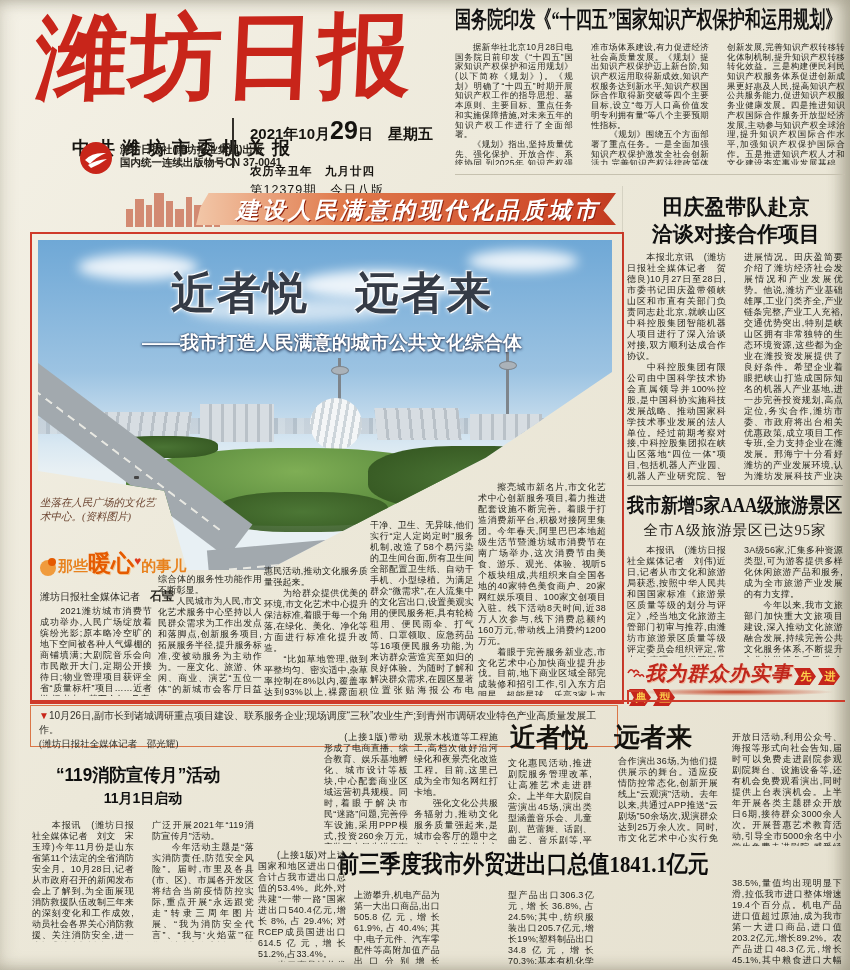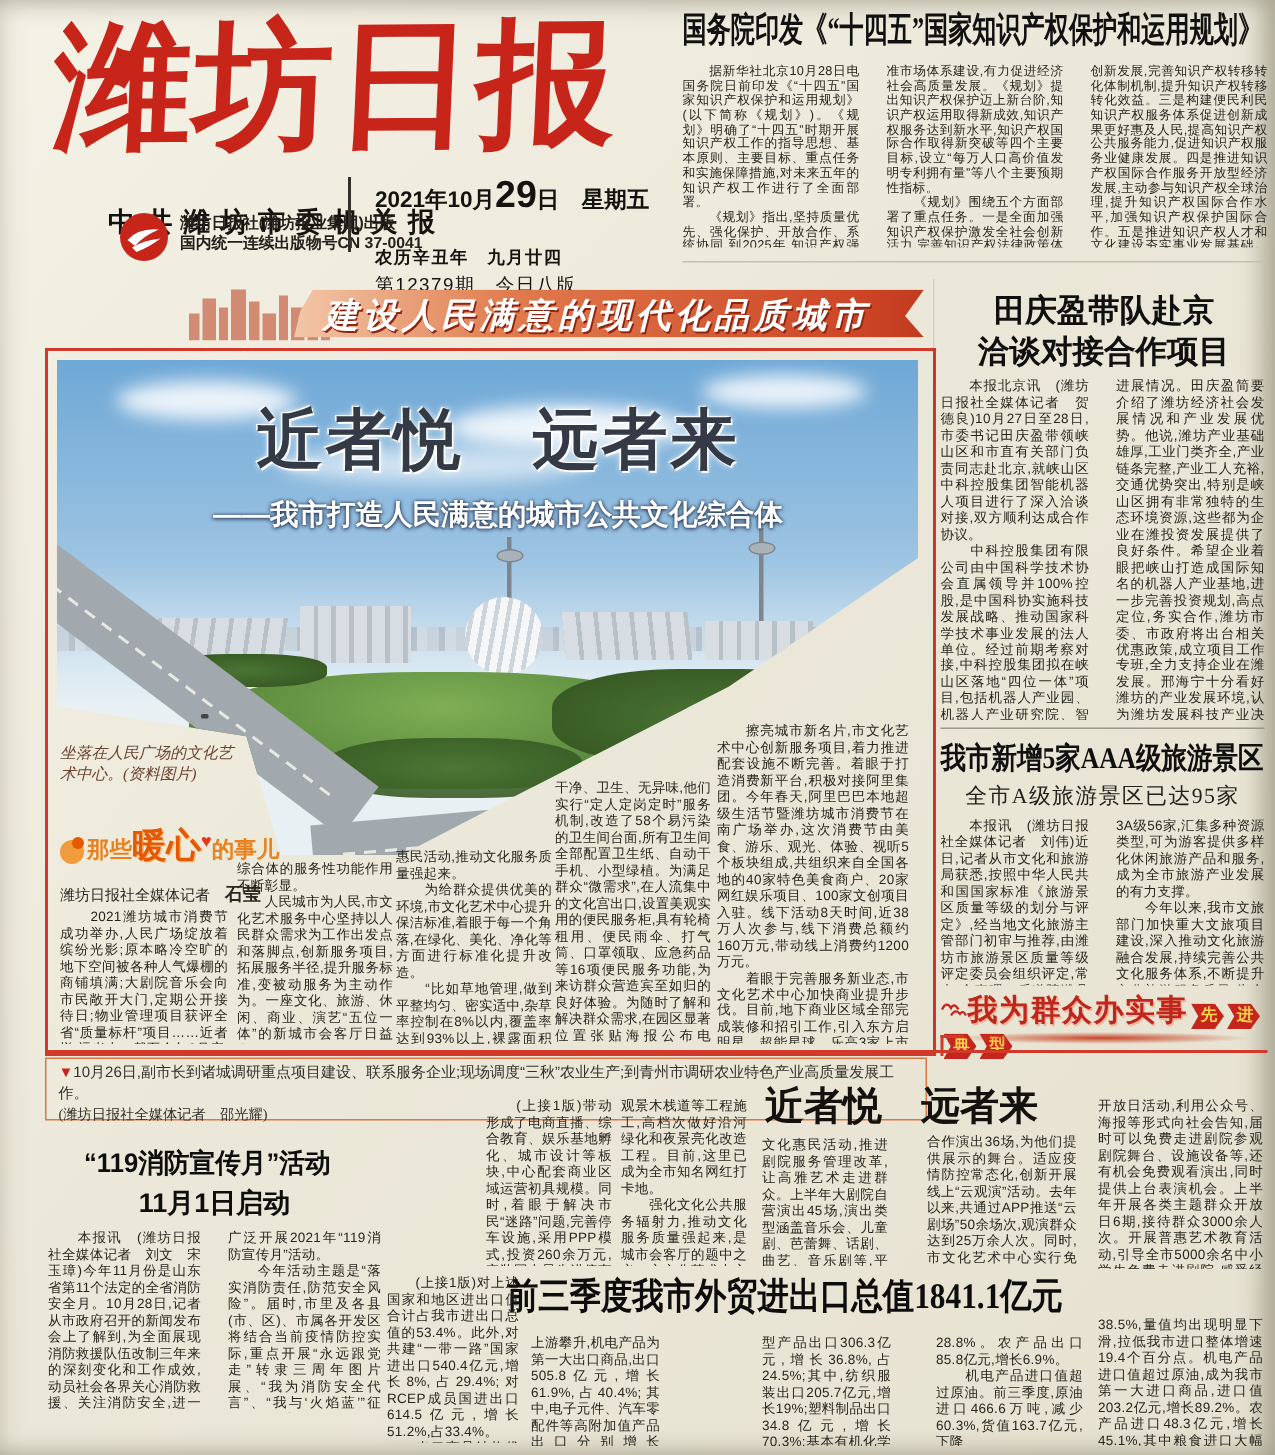--- a/index.html
+++ b/index.html
@@ -31,21 +31,21 @@
   
   #top-article{left:455px;top:4px;width:390px}
   #top-headline{font-size:23px;font-weight:bold;color:#111}
   #top-cols{margin-top:8px;height:122px}
   #top-cols .c{width:124px;height:122px}
   
   #banner{left:118px;top:189px;width:500px;height:40px}
   #banner-strip{position:absolute;left:78px;top:4px;width:420px;height:32px;
       background:linear-gradient(90deg,#f2c7a8,#e07a4c 35%,#cd4526 90%,#c13b20);
       clip-path:polygon(3% 0,100% 0,97% 55%,100% 100%,0 100%,1% 45%);}
-  #banner-text{position:absolute;left:80px;top:6px;width:400px;text-align:center;
+  #banner-text{position:absolute;left:100px;top:6px;width:400px;text-align:center;
       font-size:23px;font-weight:bold;font-style:italic;letter-spacing:3px;color:#fff;
       text-shadow:1px 1px 0 #8e2410}
   
   #feature-box{left:30px;top:232px;width:590px;height:468px;border:2px solid #cf3a2a}
   #photo{left:6px;top:6px;width:574px;height:330px;overflow:hidden;
       background:linear-gradient(#6fa8d6 0%,#9cc3e2 40%,#d9e8f2 62%,#e8f0f4 70%);
       clip-path:polygon(0 0,100% 0,100% 40%,78% 66%,60% 82%,40% 100%,26% 100%,22% 76%,0 70%)}
   .cloud{position:absolute;background:rgba(255,255,255,.85);border-radius:50%;filter:blur(6px)}
   .bldg{position:absolute;background:repeating-linear-gradient(90deg,#d7dde2 0 9px,#b9c1c8 9px 12px)}
   .pole{position:absolute;width:3px;background:#7e858c}
@@ -73,36 +73,36 @@
   #f-byline b{font-size:12px}
   
   #r1-title{left:636px;top:194px;width:200px;text-align:center;font-family:"Liberation Serif",serif;
       font-weight:bold;font-size:21px;line-height:27px;color:#101010}
   #r2-title{left:627px;top:492px;width:216px;font-family:"Liberation Serif",serif;font-weight:bold;
       font-size:20px;color:#101010}
   #r2-sub{left:627px;top:521px;width:216px;text-align:center;font-family:"Liberation Serif",serif;
       font-size:14.5px;color:#23211c;letter-spacing:1px}
   
   #campaign{left:627px;top:660px;width:216px;height:38px}
-  #campaign .slogan{font-size:20px;font-weight:bold;color:#c0271c;
+  #campaign .slogan{font-size:20px;font-weight:bold;font-style:italic;color:#c0271c;
       letter-spacing:1px;text-shadow:1px 1px 0 #f0b9a0}
   .chev{display:inline-block;width:20px;height:17px;margin-left:2px;background:#c5251c;
       color:#ffd34d;font-size:11px;font-weight:bold;text-align:center;line-height:17px;
       clip-path:polygon(0 0,72% 0,100% 50%,72% 100%,0 100%,22% 50%);padding-left:2px}
   #campaign .ground{position:absolute;left:8px;top:28px;width:200px;height:8px;border-radius:50%;
       background:radial-gradient(ellipse,#c8452a 0%,rgba(200,69,42,0) 70%)}
   
   #photo-brief{left:30px;top:705px;width:588px;height:42px;border:1.5px solid #da7647;
       padding:3px 8px;box-sizing:border-box;font-size:10px;line-height:14px;color:#31302a}
   #photo-brief .credit{display:block;text-align:left;font-family:"Liberation Serif",serif;
       font-size:9.5px}
   #photo-brief .marker{color:#c8251a}
   
   #fire-t1{left:32px;top:763px;width:222px;text-align:center;font-weight:bold;font-size:18px;color:#0e0e0e}
-  #fire-t2{left:32px;top:790px;width:222px;text-align:center;font-weight:bold;font-size:18px;color:#0e0e0e}
+  #fire-t2{left:32px;top:790px;width:222px;text-align:center;font-weight:bold;font-size:14px;color:#0e0e0e}
   
   #cont{left:258px;top:718px;width:587px;height:250px}
   #f2-title{position:absolute;left:238px;top:2px;width:210px;text-align:center;
       font-family:"Liberation Serif",serif;font-weight:bold;font-size:26px;color:#14120e}
   #trade-title{position:absolute;left:80px;top:130px;width:378px;font-family:"Liberation Serif",serif;
       font-weight:bold;font-size:24px;color:#0d0d0d}
 </style>
 </head>
 <body>
 
@@ -272,18 +272,16 @@
     <div class="abs bodytxt" style="left:360px;top:38px;width:100px;height:88px">合作演出36场,为他们提供展示的舞台。适应疫情防控常态化,创新开展线上“云观演”活动。去年以来,共通过APP推送“云剧场”50余场次,观演群众达到25万余人次。同时,市文化艺术中心实行免费开放日,让群众走进剧院,实行每月一次市民</div>
     <div class="abs bodytxt" style="left:474px;top:14px;width:110px;height:114px">开放日活动,利用公众号、海报等形式向社会告知,届时可以免费走进剧院参观剧院舞台、设施设备等,还有机会免费观看演出,同时提供上台表演机会。上半年开展各类主题群众开放日6期,接待群众3000余人次。开展普惠艺术教育活动,引导全市5000余名中小学生免费走进剧院,感受经典、陶冶情操、提高修养。</div>
 
     <div id="trade-title">
       <span class="squeeze" style="transform:scaleX(.87)">前三季度我市外贸进出口总值1841.1亿元</span>
     </div>
     <div class="abs bodytxt" style="left:0px;top:132px;width:88px;height:112px">　　(上接1版)对上述国家和地区进出口值合计占我市进出口总值的53.4%。此外,对共建“一带一路”国家进出口540.4亿元,增长8%,占29.4%;对RCEP成员国进出口614.5亿元,增长51.2%,占33.4%。
 　　出口商品结构优化。前三季度,我市出口商品结构向价值链</div>
     <div class="abs bodytxt" style="left:96px;top:172px;width:86px;height:74px">上游攀升,机电产品为第一大出口商品,出口505.8亿元,增长61.9%,占40.4%;其中,电子元件、汽车零配件等高附加值产品出口分别增长22.6%、36.7%。劳动密集</div>
     <div class="abs bodytxt" style="left:250px;top:172px;width:86px;height:74px">型产品出口306.3亿元,增长36.8%,占24.5%;其中,纺织服装出口205.7亿元,增长19%;塑料制品出口34.8亿元,增长70.3%;基本有机化学品出口86.4亿元,增长</div>
-    <div class="abs bodytxt" style="left:366px;top:172px;width:98px;height:74px">28.8%。农产品出口85.8亿元,增长6.9%。
-　　机电产品进口值超过原油。前三季度,原油进口466.6万吨,减少60.3%,货值163.7亿元,下降</div>
     <div class="abs bodytxt" style="left:474px;top:160px;width:110px;height:86px">38.5%,量值均出现明显下滑,拉低我市进口整体增速19.4个百分点。机电产品进口值超过原油,成为我市第一大进口商品,进口值203.2亿元,增长89.2%。农产品进口48.3亿元,增长45.1%,其中粮食进口大幅增长24.3%,占农产品进口总值的50.3%。</div>
   </div>
 
 </div>
 
 </body></html>

